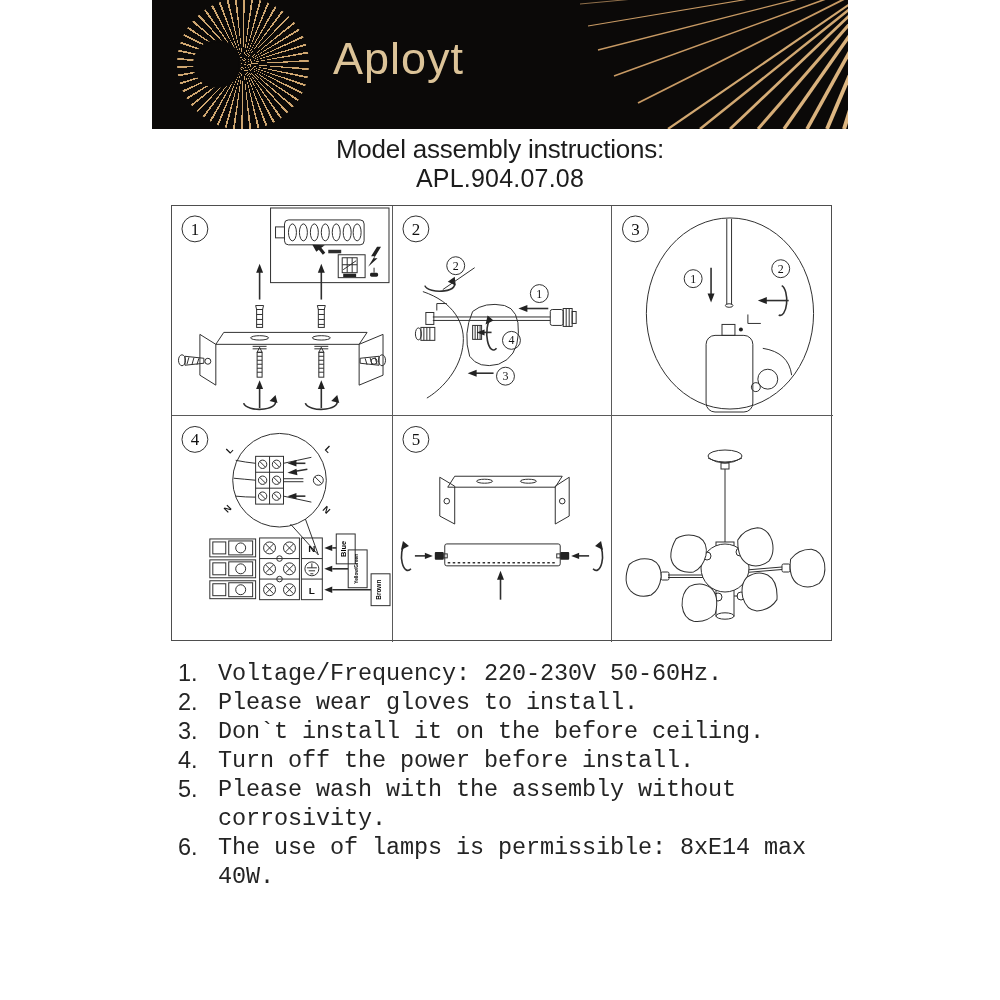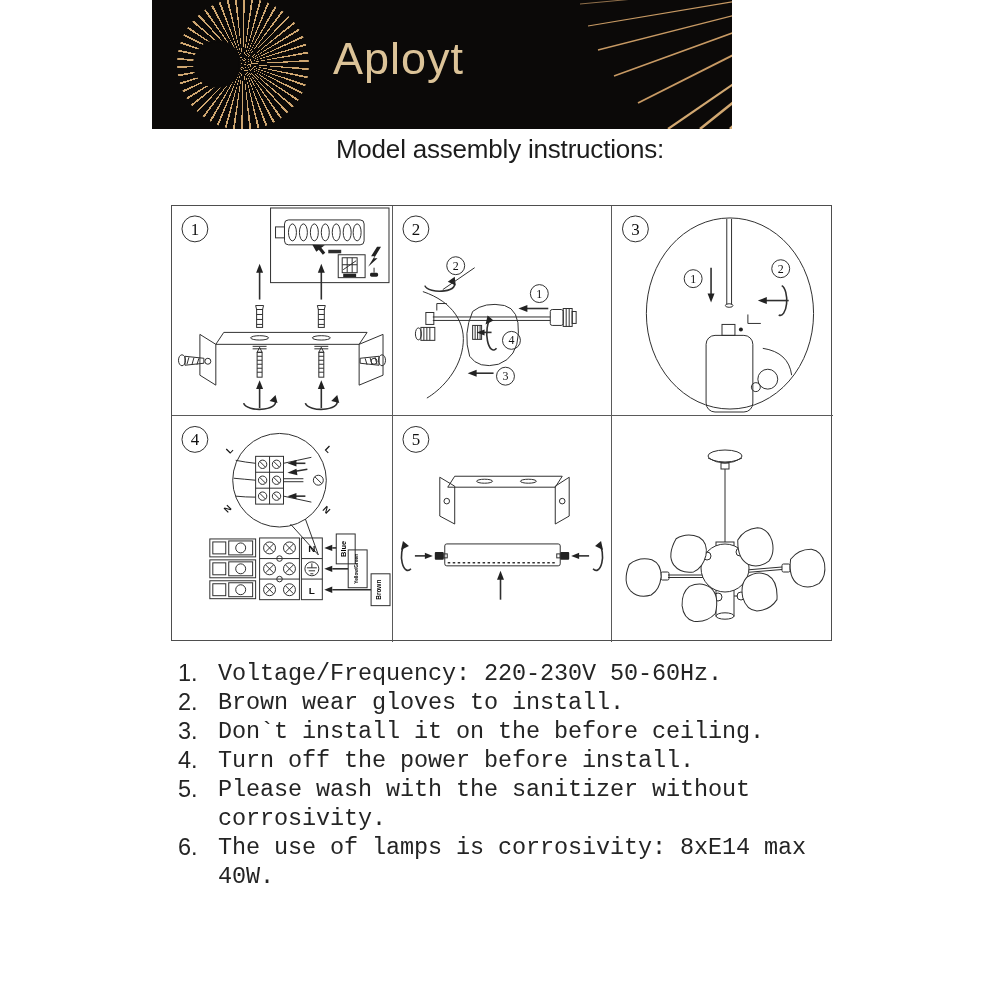--- a/index.html
+++ b/index.html
@@ -2,21 +2,21 @@
 <html><head>
 <meta charset="utf-8">
 <style>
   html,body{margin:0;padding:0;}
   body{
     width:1000px;height:1000px;background:#ffffff;position:relative;
     font-family:"Liberation Sans", sans-serif;color:#222;
   }
   
   .banner{
-    position:absolute;left:152px;top:0;width:580px;height:129px;
+    position:absolute;left:152px;top:0;width:696px;height:129px;
     background:#0b0908;overflow:hidden;
   }
   .sunburst{
     position:absolute;left:25px;top:-2px;width:132px;height:132px;border-radius:50%;
     background:repeating-conic-gradient(from 0deg,#cfa670 0deg 1.7deg,rgba(0,0,0,0) 1.7deg 7.2deg);
   }
   .sunburst-core{
     position:absolute;left:43px;top:42px;width:44px;height:44px;border-radius:50%;
     background:#0b0908;box-shadow:0 0 0 2px #0b0908;
   }
@@ -74,20 +74,21 @@
       <line x1="740" y1="-25" x2="632" y2="129" stroke-width="3.4" stroke="#dab27d"></line>
       <line x1="740" y1="-25" x2="655" y2="129" stroke-width="3.6" stroke="#dab27d"></line>
       <line x1="740" y1="-25" x2="675" y2="129" stroke-width="3.8" stroke="#deb782"></line>
       <line x1="740" y1="-25" x2="692" y2="129" stroke-width="4.0" stroke="#deb782"></line>
     </g>
   </svg>
 </div>
 
 <div class="title-block">
   <div class="title-main">Model assembly instructions:</div>
+  <div class="title-model">APL.904.07.08</div>
 </div>
 
 <div class="grid">
 
   <div class="cell">
     <svg viewBox="0 0 221 210">
       <circle cx="23" cy="23" r="13" class="ln"></circle>
       <text x="23" y="29" text-anchor="middle" class="pnum">1</text>
 
       <g>
@@ -483,31 +484,31 @@
   </div>
 </div>
 
 <div class="notes">
   <div class="note-row">
     <span class="note-num">1.</span>
     <span class="note-text">Voltage/Frequency: 220-230V 50-60Hz.</span>
   </div>
   <div class="note-row">
     <span class="note-num">2.</span>
-    <span class="note-text">Brown wear gloves to install.</span>
+    <span class="note-text">Please wear gloves to install.</span>
   </div>
   <div class="note-row">
     <span class="note-num">3.</span>
     <span class="note-text">Don`t install it on the before ceiling.</span>
   </div>
   <div class="note-row">
     <span class="note-num">4.</span>
     <span class="note-text">Turn off the power before install.</span>
   </div>
   <div class="note-row">
     <span class="note-num">5.</span>
-    <span class="note-text">Please wash with the sanitizer without corrosivity.</span>
+    <span class="note-text">Please wash with the assembly without corrosivity.</span>
   </div>
   <div class="note-row">
     <span class="note-num">6.</span>
-    <span class="note-text">The use of lamps is corrosivity: 8xE14 max 40W.</span>
+    <span class="note-text">The use of lamps is permissible: 8xE14 max 40W.</span>
   </div>
 </div>
 
 </body></html>

